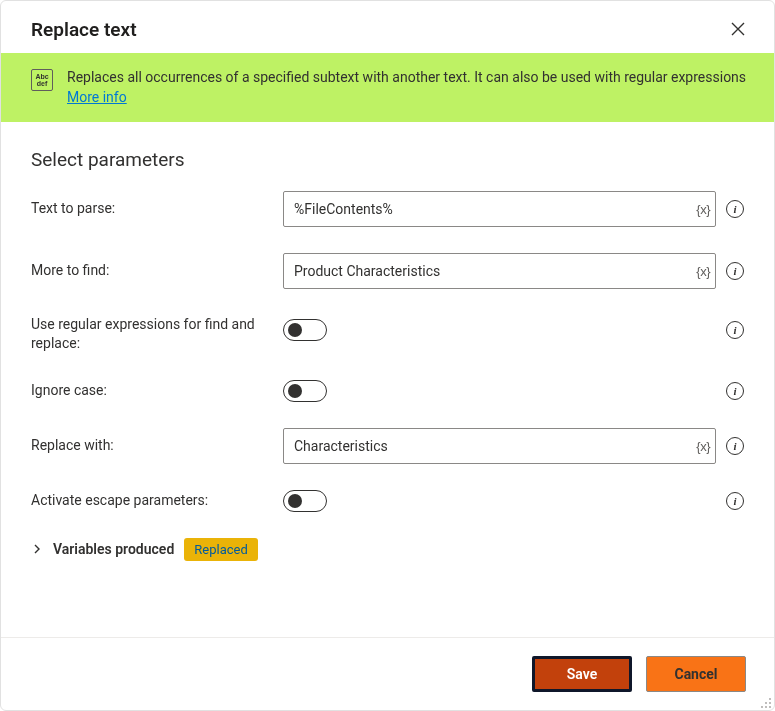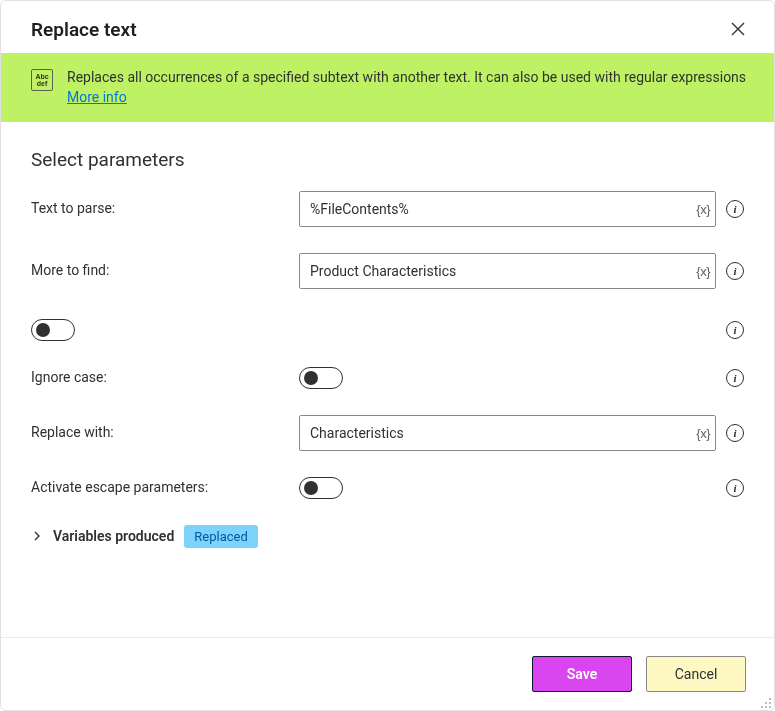--- a/index.html
+++ b/index.html
@@ -79,21 +79,21 @@
   .section-title {
     font-size: 19px;
     font-weight: 400;
     color: #323130;
     margin: 0 0 20px 0;
   }
   .form-row {
     display: flex;
     align-items: center;
     margin-bottom: 26px;
-    gap: 24px;
+    gap: 8px;
   }
   .form-row.aligntop { align-items: flex-start; }
   .label-col {
     width: 244px;
     flex-shrink: 0;
     font-size: 14px;
     color: #323130;
     line-height: 1.4;
   }
   .control-col {
@@ -168,21 +168,21 @@
     width: 12px; height:12px;
     align-items:center; justify-content:center;
     color:#323130;
   }
   .chevron svg { width:10px; height:10px; }
   .vars-label {
     font-weight:600;
     font-size:14px;
   }
   .var-chip {
-    background:#7dd3fc;
+    background:#eab308;
     color:#005a9e;
     padding: 4px 10px;
     border-radius: 3px;
     font-size: 13px;
   }
   .footer {
     border-top: 1px solid #edebe9;
     padding: 18px 28px;
     display:flex;
     justify-content:flex-end;
@@ -191,29 +191,30 @@
   .btn {
     min-width: 100px;
     height: 36px;
     border-radius: 2px;
     font-size: 14px;
     font-family: inherit;
     cursor:pointer;
     padding: 0 20px;
   }
   .btn-primary {
-    background:#d946ef;
+    background:#c2410c;
     color:#fff;
-    border: 1px solid #0f172a;
+    border: 3px solid #0f172a;
     font-weight:600;
   }
   .btn-default {
-    background:#fef9c3;
+    background:#f97316;
     color:#323130;
     border: 1px solid #8a8886;
+    font-weight: bold;
   }
   .resize-grip {
     position:absolute;
     right:3px; bottom:3px;
     width:12px; height:12px;
     color:#a19f9d;
   }
   .resize-grip svg { width:12px; height:12px; }
 </style>
 </head>
@@ -259,20 +260,21 @@
       <div class="control-col">
         <div class="text-input-wrap">
           <input class="text-input" value="Product Characteristics" style="">
           <span class="var-btn">{x}</span>
         </div>
         <div class="info-btn">i</div>
       </div>
     </div>
 
     <div class="form-row aligntop">
+      <div class="label-col">Use regular expressions for find and replace:</div>
       <div class="control-col" style="padding-top:4px;">
         <div class="toggle">
             <div class="knob"></div>
           </div>
         <div class="toggle-spacer"></div>
         <div class="info-btn">i</div>
       </div>
     </div>
 
     <div class="form-row">

